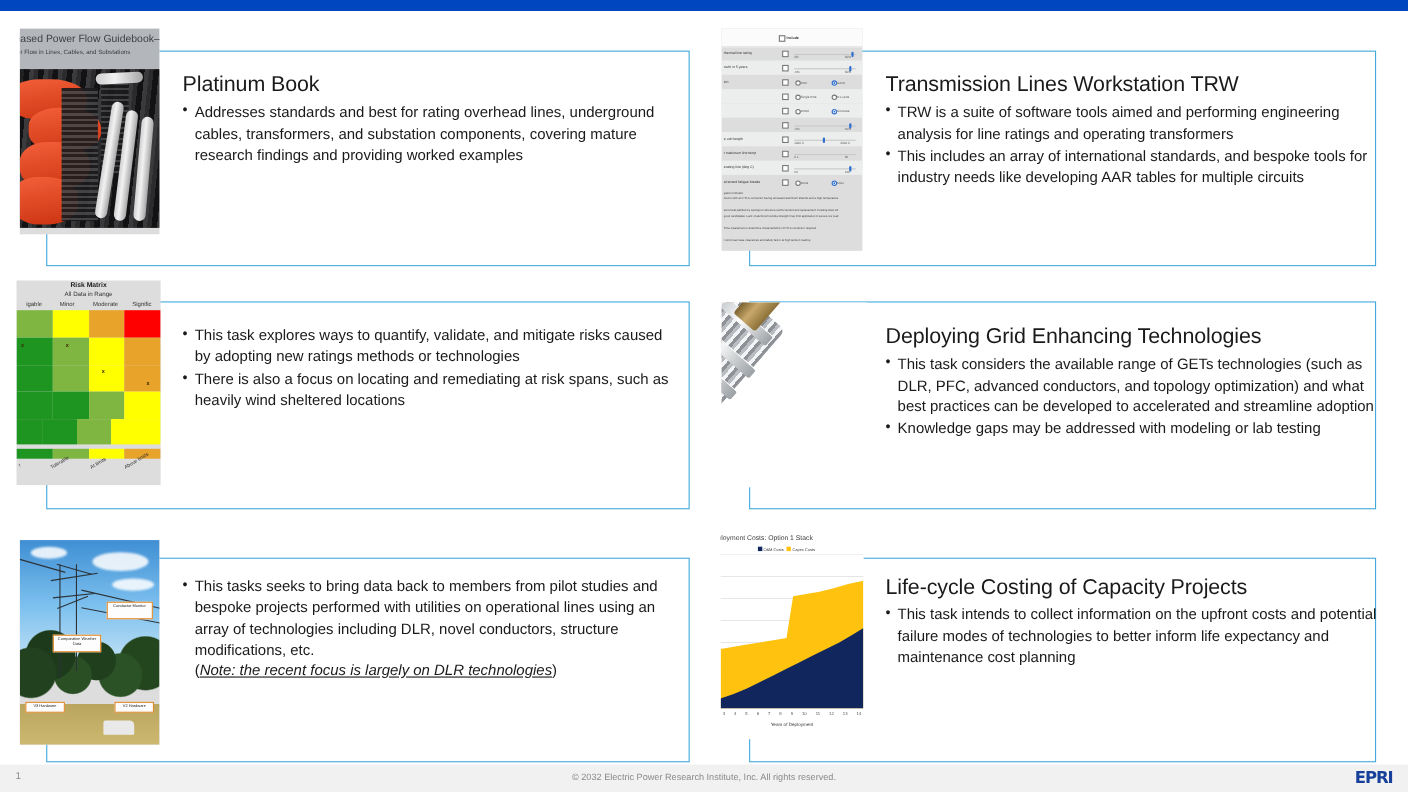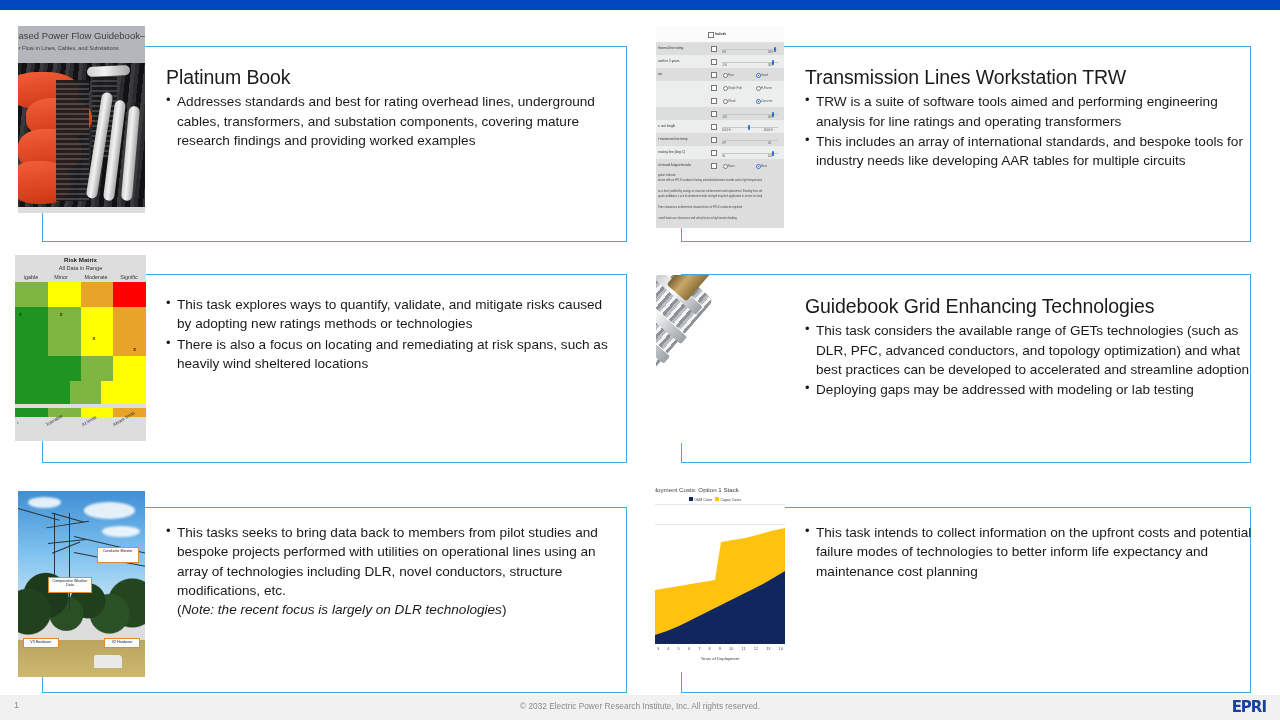--- a/index.html
+++ b/index.html
@@ -44,21 +44,21 @@
     padding-left:11px;
     font-size:13.6px;
     line-height:1.42;
     color:#1a1a1a;
     margin-bottom:1px;
   }
   .panel li:before{
     content:"\2022";
     position:absolute;left:0;top:-1px;font-size:13px;color:#1a1a1a;
   }
-  .note-i{font-style:italic;}
+  .note-i{font-style:italic;text-decoration:underline;}
 
   
   .bookcover{background:#b9bcc0;position:relative;}
   .bc-head{position:absolute;left:0;top:0;width:100%;height:37px;background:#b3b6ba;}
   .bc-t1{position:absolute;left:-18px;top:4px;font-size:9.5px;color:#3c4044;white-space:nowrap;font-family:"Liberation Sans",sans-serif;}
   .bc-t2{position:absolute;left:-18px;top:19px;font-size:5.6px;color:#3c4044;white-space:nowrap;}
   .bc-photo{position:absolute;left:0;top:37px;right:0;bottom:6px;
     background:
       linear-gradient(110deg, rgba(0,0,0,.25) 0 3%, rgba(255,255,255,0) 3%),
       repeating-linear-gradient(96deg,#2b2b2d 0 4px,#121214 4px 9px,#3a3a3c 9px 13px),
@@ -342,24 +342,24 @@
       <div class="strandwrap">
         <div class="strands" style="left:18%;top:6%;width:32%;height:104%;"></div>
         <div class="band" style="left:16%;top:30%;width:36%;height:5%;"></div>
         <div class="band" style="left:16%;top:44%;width:36%;height:5%;"></div>
         <div class="band" style="left:20%;top:12%;width:28%;height:6%;"></div>
         <div class="core" style="left:27%;top:-8%;width:13%;height:24%;"></div>
 
       </div>
     </div>
     <div class="txt" style="left:805px;top:285px;width:450px;">
-      <h2>Guidebook Grid Enhancing Technologies</h2>
+      <h2>Deploying Grid Enhancing Technologies</h2>
       <ul>
         <li>This task considers the available range of GETs technologies (such as DLR, PFC, advanced conductors, and topology optimization) and what best practices can be developed to accelerated and streamline adoption</li>
-        <li>Deploying gaps may be addressed with modeling or lab testing</li>
+        <li>Knowledge gaps may be addressed with modeling or lab testing</li>
       </ul>
     </div>
   </div>
 
   <div class="panel">
     <div class="box" style="left:42px;top:497px;width:585px;height:186px;"></div>
     <div class="art field" style="left:18px;top:481px;width:127px;height:186px;">
       <div class="sky"></div>
       <div class="cloud" style="left:52%;top:6%;width:40%;height:9%;"></div>
       <div class="cloud" style="left:66%;top:19%;width:30%;height:6%;"></div>
@@ -416,20 +416,21 @@
         <span>9</span>
         <span>10</span>
         <span>11</span>
         <span>12</span>
         <span>13</span>
         <span>14</span>
       </div>
       <div class="lcc-xlabel" style="top:172px;">Years of Deployment</div>
     </div>
     <div class="txt" style="left:805px;top:513px;width:450px;">
+      <h2>Life-cycle Costing of Capacity Projects</h2>
       <ul>
         <li>This task intends to collect information on the upfront costs and potential failure modes of technologies to better inform life expectancy and maintenance cost planning</li>
       </ul>
     </div>
   </div>
 
 </div>
 
 <div class="footer">
   <div class="pageno">1</div>

